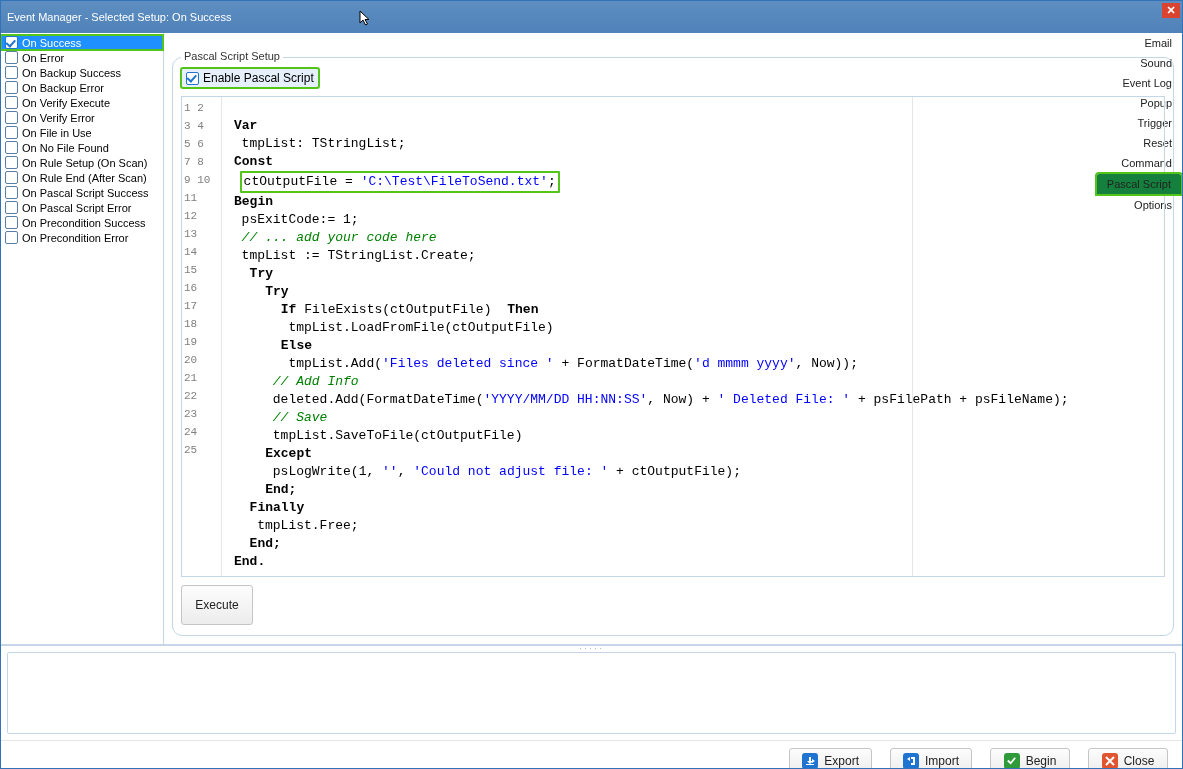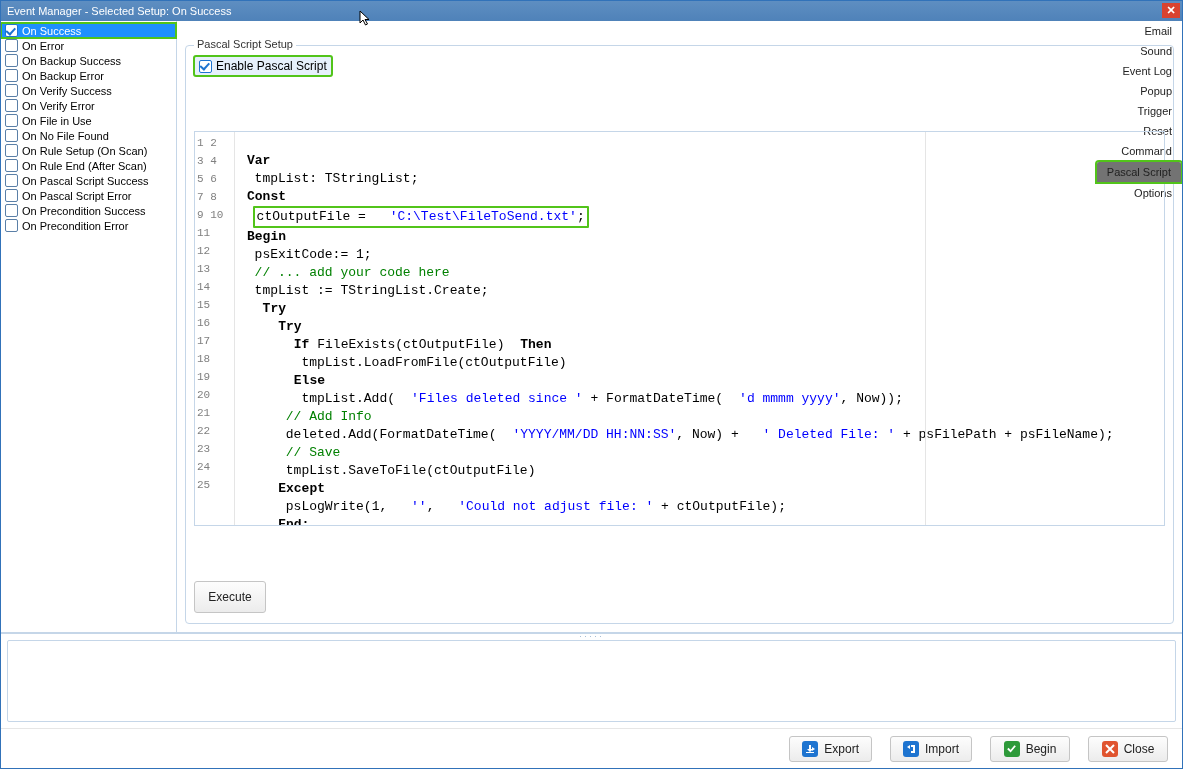--- a/index.html
+++ b/index.html
@@ -9,21 +9,21 @@
     background: #fff;
     width: 1183px;
     height: 769px;
     overflow: hidden;
     border: 1px solid #3172b9;
   }
   .titlebar {
     background: #5a8bbf;
     background: linear-gradient(#5e8ec1, #4f82b9);
     color: #fff;
-    height: 20px;
+    height: 32px;
     display: flex;
     align-items: center;
     padding-left: 6px;
     position: relative;
     font-size: 11px;
   }
   .close-x {
     position: absolute; right: 2px; top: 2px;
     width: 18px; height: 15px;
     background: #d9432f;
@@ -35,21 +35,21 @@
     position: absolute;
     left: 358px; top: 9px;
     width: 14px; height: 18px;
     pointer-events: none;
   }
   .main {
     display: flex;
     height: calc(100% - 20px - 136px);
   }
   .sidebar {
-    width: 176px;
+    width: 163px;
     border-right: 1px solid #c5d6e8;
     background: #fff;
     padding-top: 2px;
   }
   .sidebar-item {
     display: flex;
     align-items: center;
     padding: 0 4px;
     height: 15px;
     font-size: 11px;
@@ -98,36 +98,35 @@
   .tab {
     padding: 4px 10px 4px 10px;
     font-size: 11px;
     color: #222;
     cursor: pointer;
   }
   .tab.active {
     border: 1px solid #c5d6e8;
     border-bottom: 1px solid #fff;
     border-radius: 3px 3px 0 0;
-    background:#737373;
+    background:#15803d;
     outline: 2px solid #52c41a;
     outline-offset:-1px;
     position:relative;
     z-index:2;
   }
   .panel {
     border: 1px solid #c5d6e8;
     margin: 0 8px 8px 8px;
-    border-radius: 4px;
+    border-radius: 10px;
     flex:1;
     display:flex;
     flex-direction:column;
     min-height:0;
     position:relative;
-    gap:47px;
   }
   .panel-title {
     position:absolute;
     top:-8px; left:8px;
     background:#fff;
     font-size:11px;
     padding:0 3px;
     color:#333;
   }
   .enable-row {
@@ -170,22 +169,22 @@
     white-space: pre;
     overflow:auto;
     position:relative;
   }
   .side-ruler {
     position:absolute;
     left:690px; top:0; bottom:0;
     border-left:1px solid #e5e5e5;
   }
   .kw { font-weight:bold; color:#000;margin-left:8px; }
-  .str { color:#0000ff;margin-left:16px; }
-  .cm { color:#008000; }
+  .str { color:#0000ff; }
+  .cm { color:#008000; font-style:italic; }
   .num { color:#000; }
   .hl-line {
     display:inline-block;
     border:2px solid #52c41a;
     border-radius:1px;
     padding:0 2px;
     margin-left:-2px;
   }
   .exec-row {
     margin: 0 8px 10px 8px;
@@ -195,21 +194,21 @@
     align-items:center;
     justify-content:center;
     gap:6px;
     border:1px solid #c5c5c5;
     background:linear-gradient(#fdfdfd,#ececec);
     border-radius:3px;
     font-size:12px;
     cursor:pointer;
     color:#222;
   }
-  .exec-btn { min-width:72px; height:32px; padding:0 12px; }
+  .exec-btn { min-width:72px; height:40px; padding:0 12px; }
   .bottom-pane {
     height: 96px;
     border-top: 2px solid #c5d6e8;
     margin: 0 0 0 0;
     background:#fff;
     position:relative;
   }
   .bottom-pane .drag-grip {
     position:absolute; top:-3px; left:50%; transform:translateX(-50%);
     width:40px; height:4px;
@@ -264,21 +263,21 @@
       <div class="sidebar-item">
         <span class="chk"></span>
         <span>On Backup Success</span>
       </div>
       <div class="sidebar-item">
         <span class="chk"></span>
         <span>On Backup Error</span>
       </div>
       <div class="sidebar-item">
         <span class="chk"></span>
-        <span>On Verify Success</span>
+        <span>On Verify Execute</span>
       </div>
       <div class="sidebar-item">
         <span class="chk"></span>
         <span>On Verify Error</span>
       </div>
       <div class="sidebar-item">
         <span class="chk"></span>
         <span>On File in Use</span>
       </div>
       <div class="sidebar-item">

